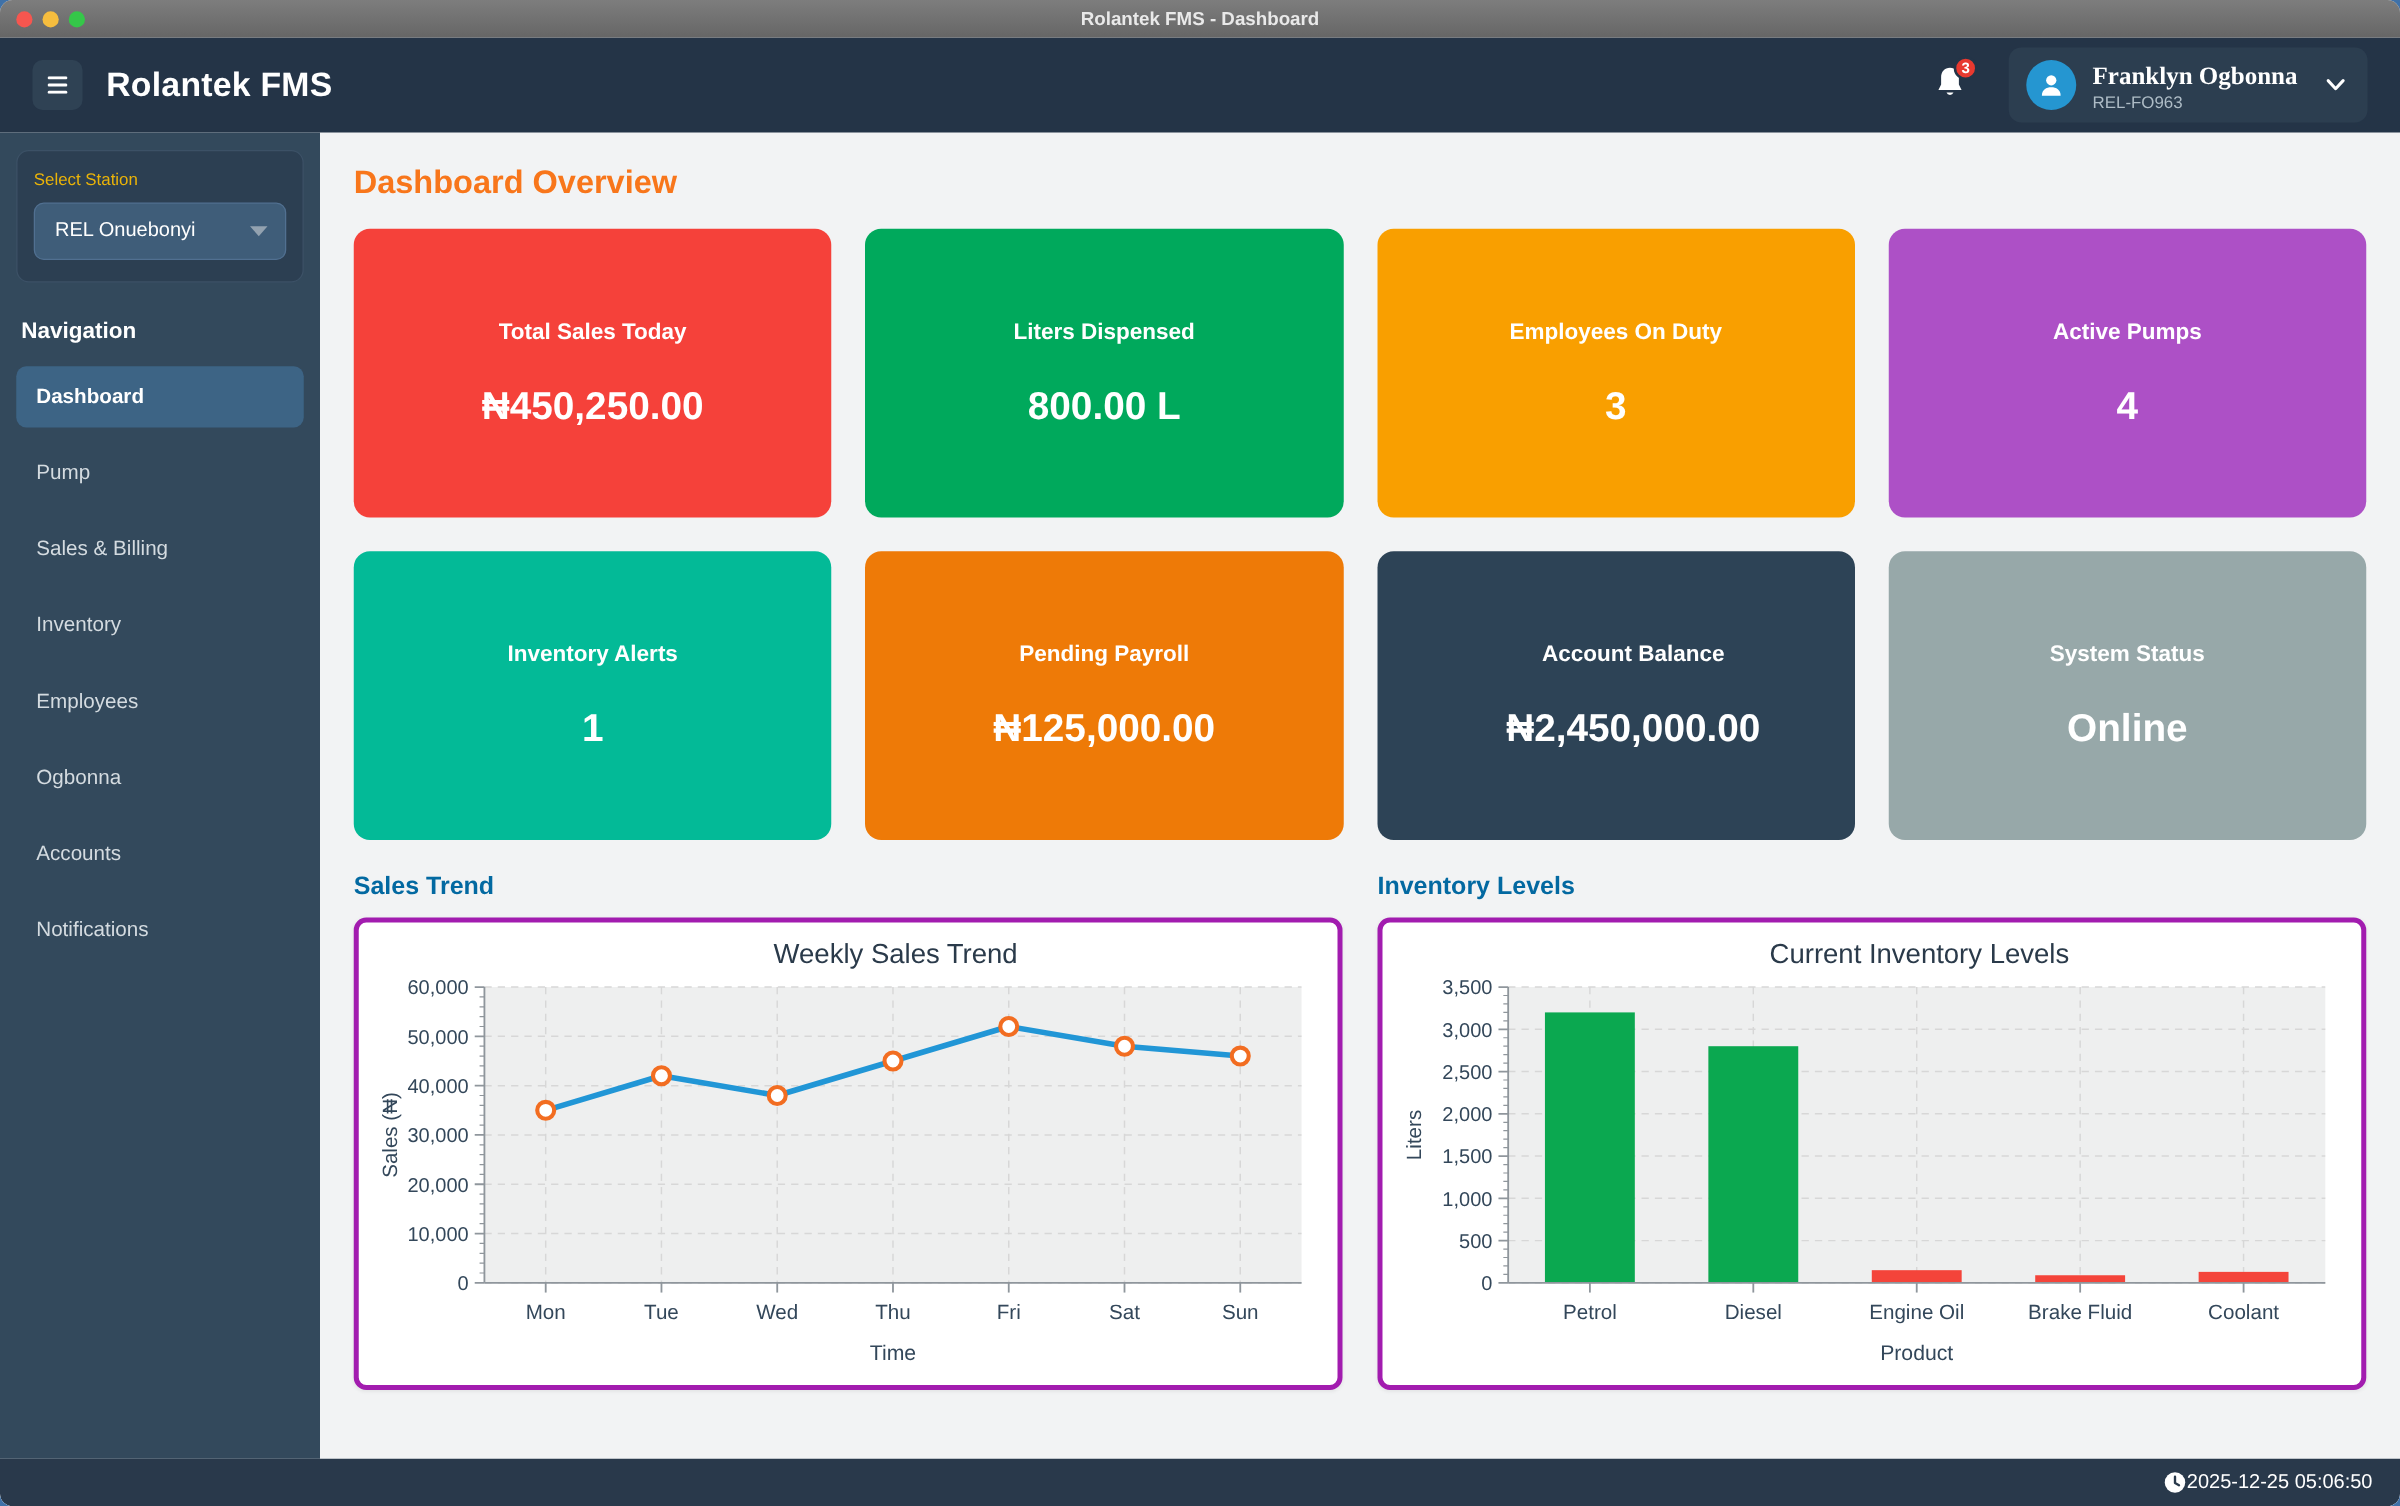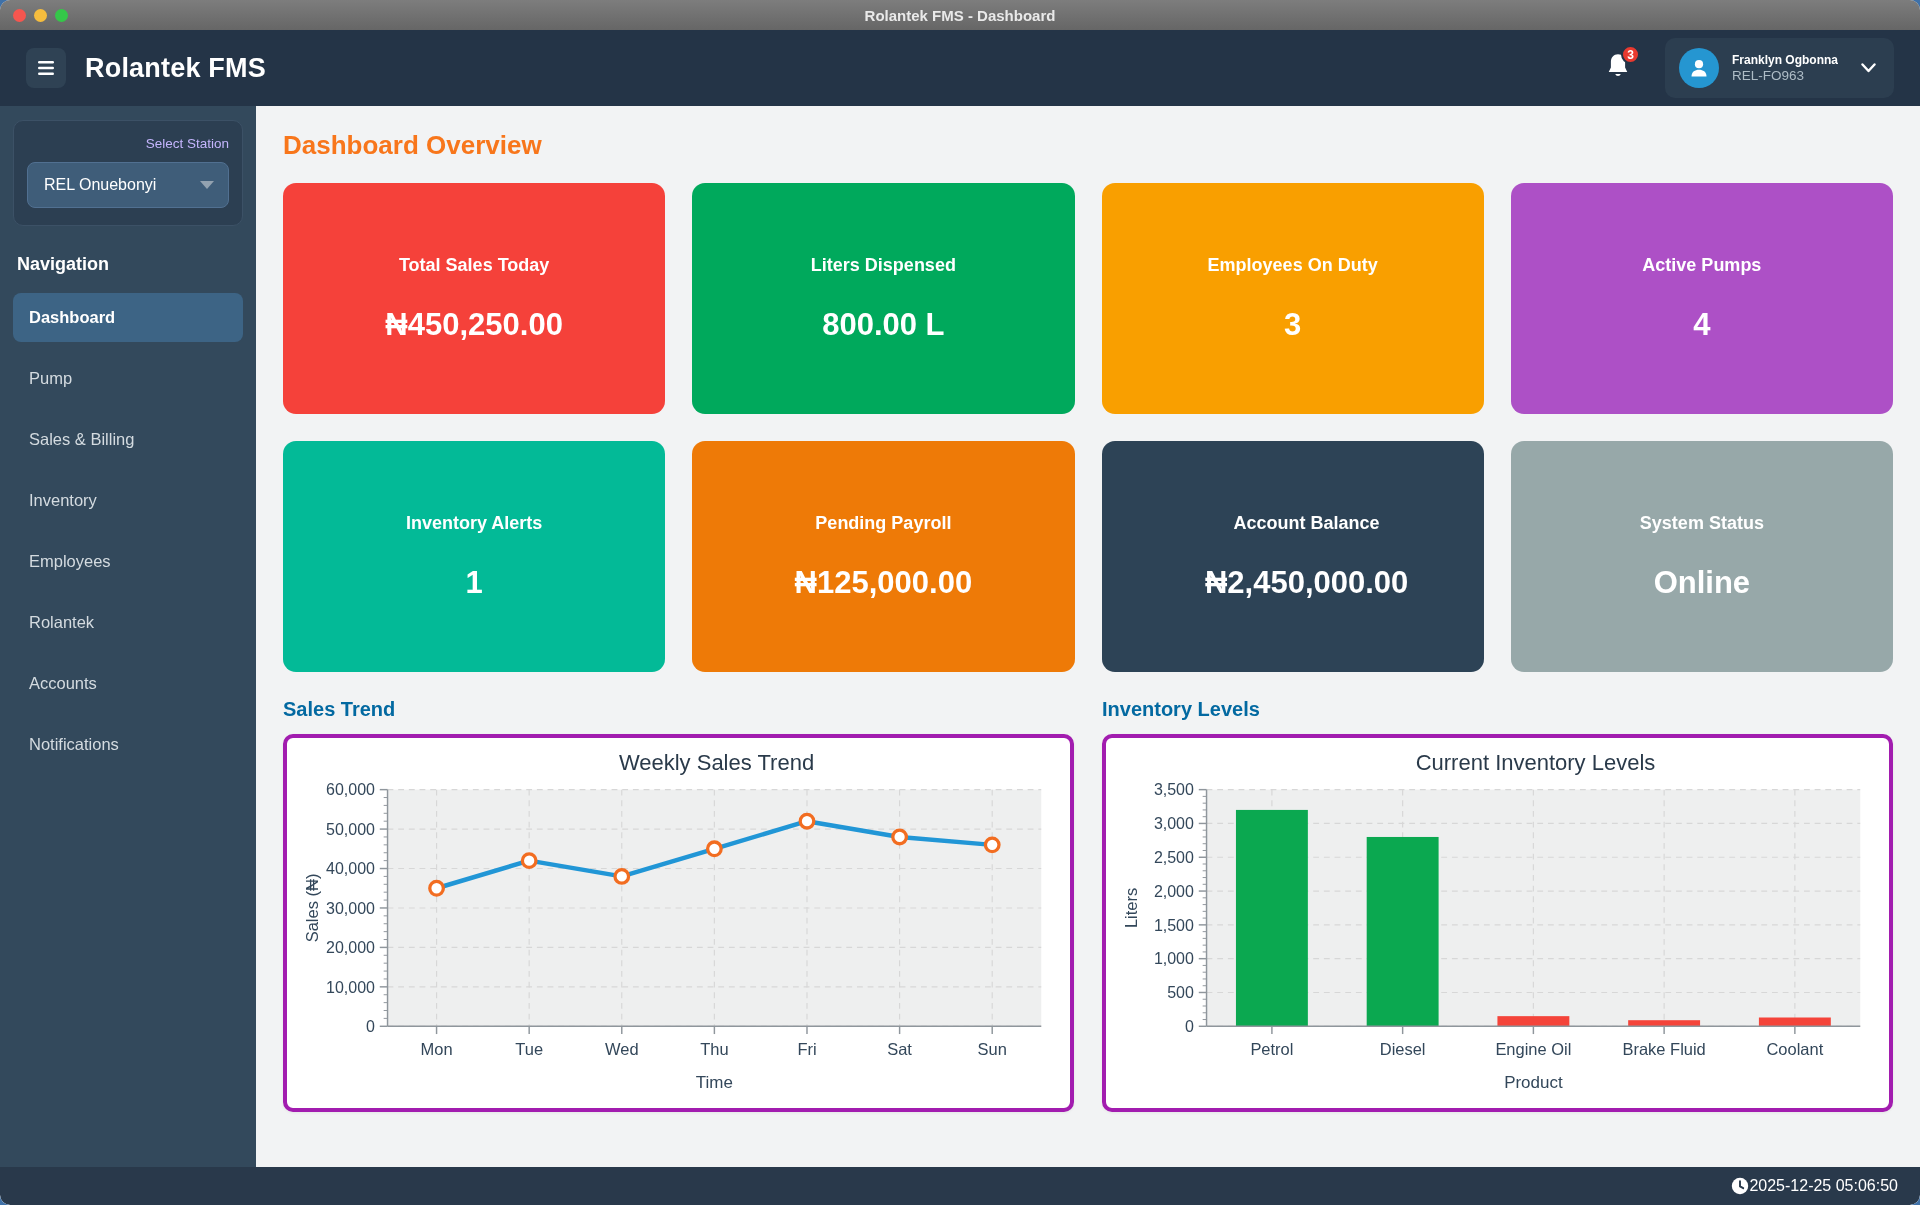--- a/index.html
+++ b/index.html
@@ -15,29 +15,29 @@
 
   
   .header { height:76px; background:#243447; display:flex; align-items:center; padding:0 26px; flex:0 0 auto; }
   .hamburger { width:40px; height:40px; border-radius:8px; background:#2f4254; border:none; color:#fff; font-size:15px; cursor:pointer; display:flex; align-items:center; justify-content:center; line-height:1; }
   .app-title { color:#fff; font-size:27px; font-weight:bold; margin-left:19px; letter-spacing:.2px; }
   .header-spacer { flex:1; }
   .bell-wrap { position:relative; margin-right:34px; cursor:pointer; }
   .badge { position:absolute; top:-7px; right:-9px; background:#e8392f; color:#fff; font-size:12px; font-weight:bold; min-width:19px; height:19px; border-radius:10px; display:flex; align-items:center; justify-content:center; border:2px solid #243447; }
   .user-chip { background:#2c3e50; border-radius:10px; height:60px; display:flex; align-items:center; padding:0 18px 0 14px; gap:13px; cursor:pointer; }
   .avatar { width:40px; height:40px; border-radius:50%; background:#2596d1; display:flex; align-items:center; justify-content:center; }
-  .user-name { color:#fff; font-size:12px; font-weight:bold; line-height:1.3; }
+  .user-name { color:#fff; font-size:20px; font-weight:bold; line-height:1.3;font-family:Liberation Serif, serif; }
   .user-id { color:#aebcc6; font-size:13.5px; }
   .chev { margin-left:10px; }
 
   
   .body-row { flex:1; display:flex; min-height:0; }
   .sidebar { width:256px; background:#33495c; flex:0 0 auto; padding:14px 13px; color:#fff; }
   .station-panel { background:#2c3f52; border:1px solid #3c5166; border-radius:10px; padding:15px 13px 17px; }
-  .station-label { font-size:13.5px; color:#c4b5fd; margin-bottom:11px;text-align:right; }
+  .station-label { font-size:13.5px; color:#eab308; margin-bottom:11px; }
   .station-select { width:100%; height:46px; background:#3f5d79; border:1px solid #517091; border-radius:8px; color:#fff; font-size:16px; display:flex; align-items:center; justify-content:space-between; padding:0 14px 0 16px; cursor:pointer; }
   .caret { width:0; height:0; border-left:7px solid transparent; border-right:7px solid transparent; border-top:8px solid #93a2b0; }
   .nav-heading { font-size:18px; font-weight:bold; margin:28px 4px 18px; }
   .nav-item { padding:15px 16px; margin-bottom:12px; border-radius:8px; font-size:16.5px; color:#d4dbe0; cursor:pointer; }
   .nav-item.active { background:#3d6485; color:#fff; font-weight:bold; }
 
   
   .main { flex:1; padding:24px 27px 0; overflow:hidden; }
   .page-title { color:#f8761b; font-size:26px; font-weight:bold; margin-bottom:22px; }
   .cards-grid { display:grid; grid-template-columns:repeat(4,1fr); gap:27px; }
@@ -113,21 +113,21 @@
           <span class="caret"></span>
         </div>
       </div>
       <div class="nav-heading">Navigation</div>
       <div id="nav-list">
           <div class="nav-item active">Dashboard</div>
           <div class="nav-item">Pump</div>
           <div class="nav-item">Sales &amp; Billing</div>
           <div class="nav-item">Inventory</div>
           <div class="nav-item">Employees</div>
-          <div class="nav-item">Rolantek</div>
+          <div class="nav-item">Ogbonna</div>
           <div class="nav-item">Accounts</div>
           <div class="nav-item">Notifications</div>
         </div>
     </div>
 
     <div class="main">
       <div class="page-title">Dashboard Overview</div>
       <div class="cards-grid" id="cards-grid">
           <div class="stat-card" style="background: rgb(245, 65, 58);">
             <div class="stat-title">Total Sales Today</div>

